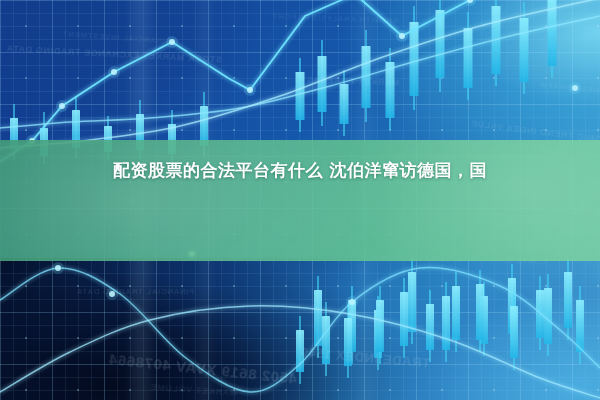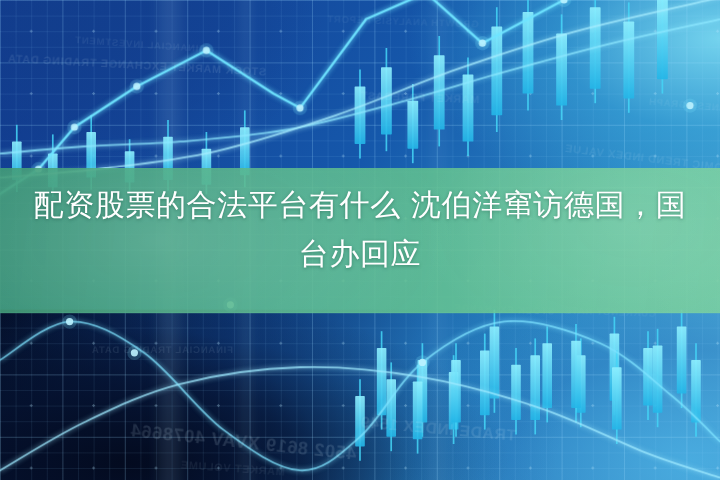--- a/index.html
+++ b/index.html
@@ -115,22 +115,22 @@
       radial-gradient(ellipse 40% 120% at 88% 40%, rgba(225,255,240,0.14) 0%, rgba(255,255,255,0) 75%);
   }
 
   
   .headline {
     position: absolute;
     left: 0; right: 0;
     top: 150px;
     text-align: center;
     color: #ffffff;
-    font-size: 25px;
-    font-weight: normal;
+    font-size: 17px;
+    font-weight: bold;
     line-height: 41px;
     letter-spacing: 0.5px;
     font-family: "DejaVu Sans", "Liberation Sans", sans-serif;
     text-shadow: 0 1px 3px rgba(14,60,46,0.42);
     padding: 0 14px;
     box-sizing: border-box;
   }
 </style>
 </head>
 <body>
@@ -295,16 +295,15 @@
       <div class="wm flip" style="left: 300px; top: 350px; font-size: 13px; opacity: 0.38; transform: scaleX(-1) rotate(-5deg);">TRADE INDEX 1549</div>
       <div class="wm flip" style="left: 150px; top: 385px; font-size: 9px; opacity: 0.24; transform: scaleX(-1) rotate(-4deg);">MARKET VOLUME</div>
     </div>
 
   <div class="band">
     <div class="band-sheen"></div>
   </div>
 
   <div class="headline">
     <div>配资股票的合法平台有什么 沈伯洋窜访德国，国</div>
-    <div>台办回应</div>
   </div>
 
 </div>
 
 </body></html>

